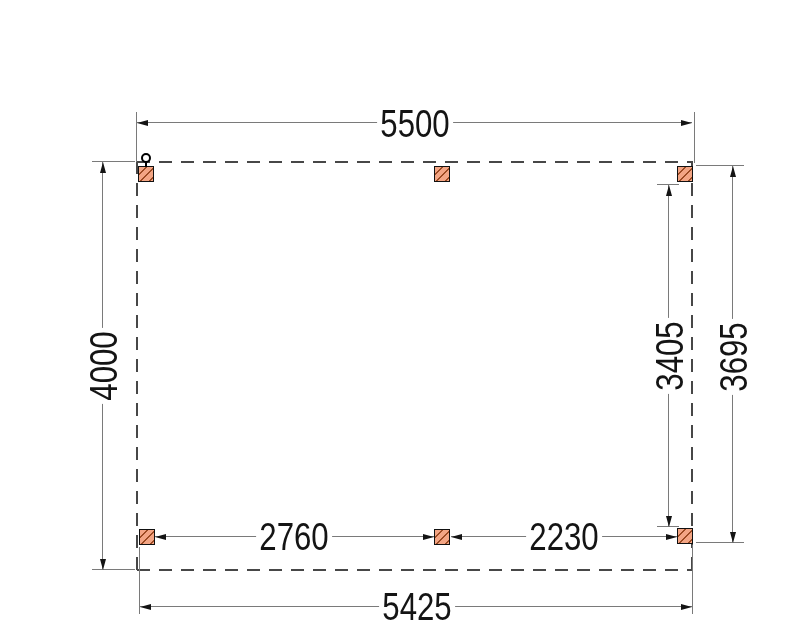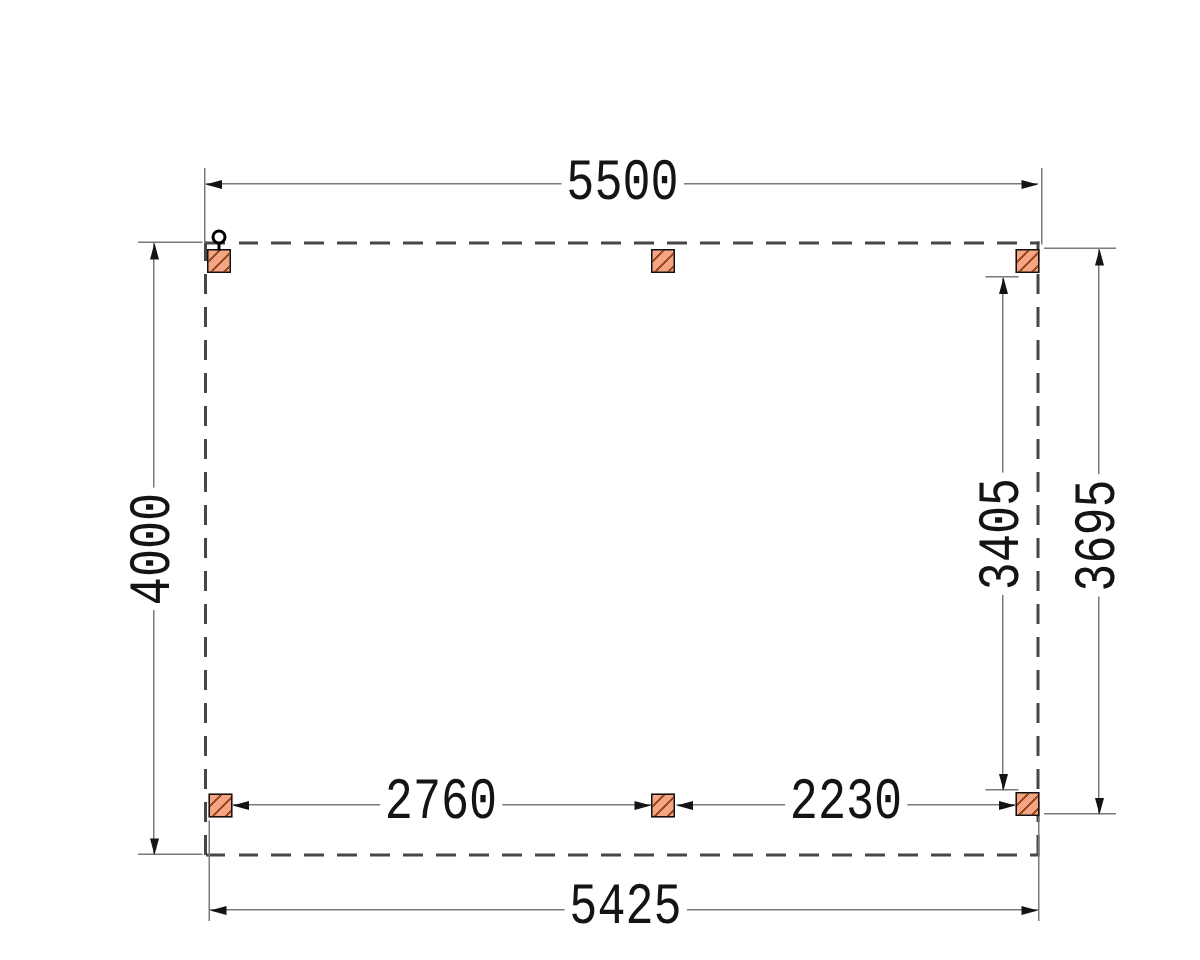--- a/index.html
+++ b/index.html
@@ -5,21 +5,21 @@
   :root{
     --post-fill:#f3a584;
     --post-hatch:#9c4a22;
     --line-gray:#7a7a7a;
     --dash-color:#474747;
     --ink:#141414;
   }
   html,body{margin:0;padding:0;background:#fff;}
   .canvas{
     position:relative;width:800px;height:640px;background:#fff;overflow:hidden;
-    font-family:Liberation Mono, monospace;
+    font-family:Liberation Sans, sans-serif;
   }
   
   .hline,.vline{position:absolute;background:var(--line-gray);}
   .hline{height:1px;}
   .vline{width:1px;}
   
   .dash-h{position:absolute;height:2px;
     background:repeating-linear-gradient(90deg,var(--dash-color) 0 13px,transparent 13px 22px);}
   .dash-v{position:absolute;width:2px;
     background:repeating-linear-gradient(180deg,var(--dash-color) 0 13px,transparent 13px 22px);}

